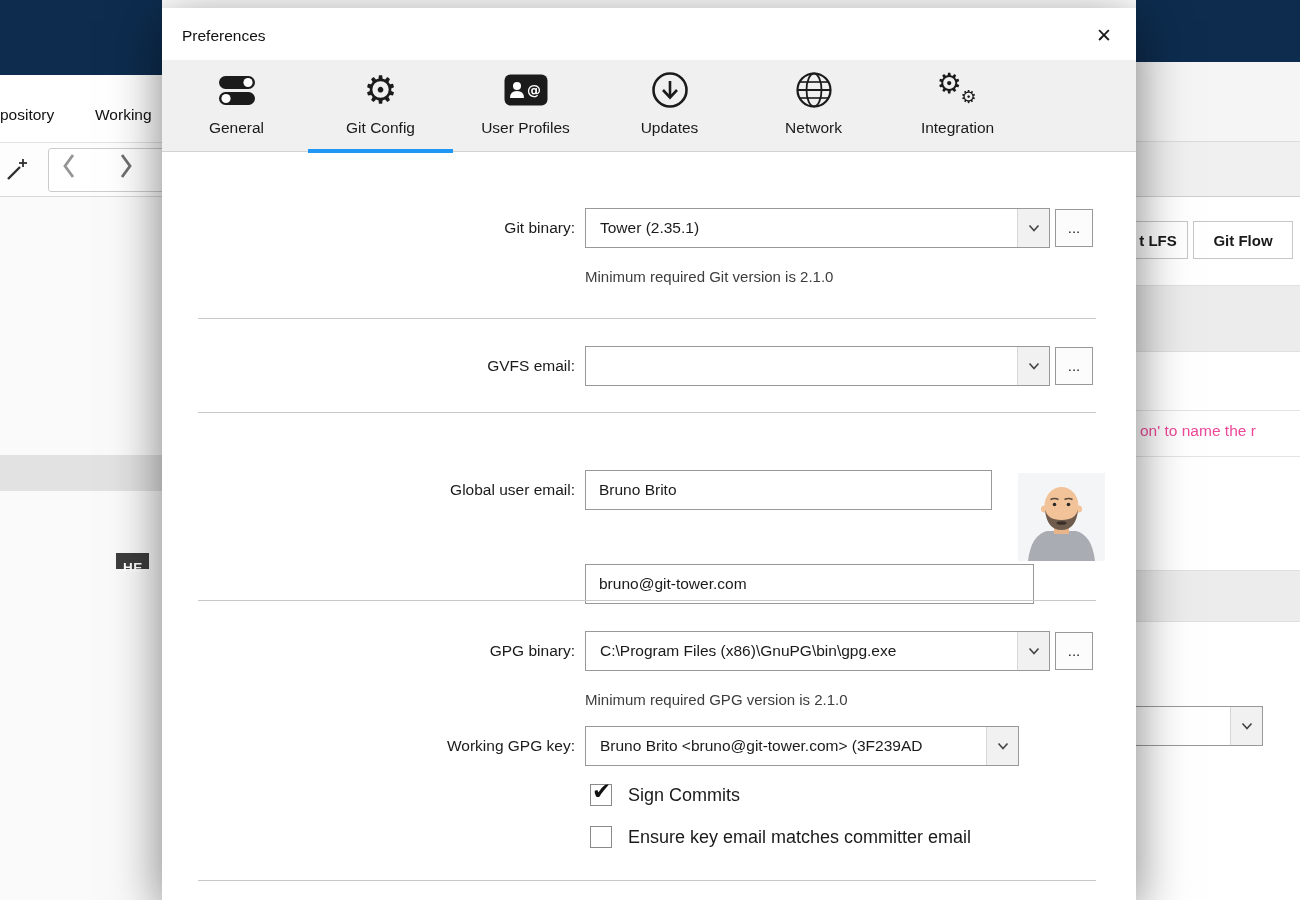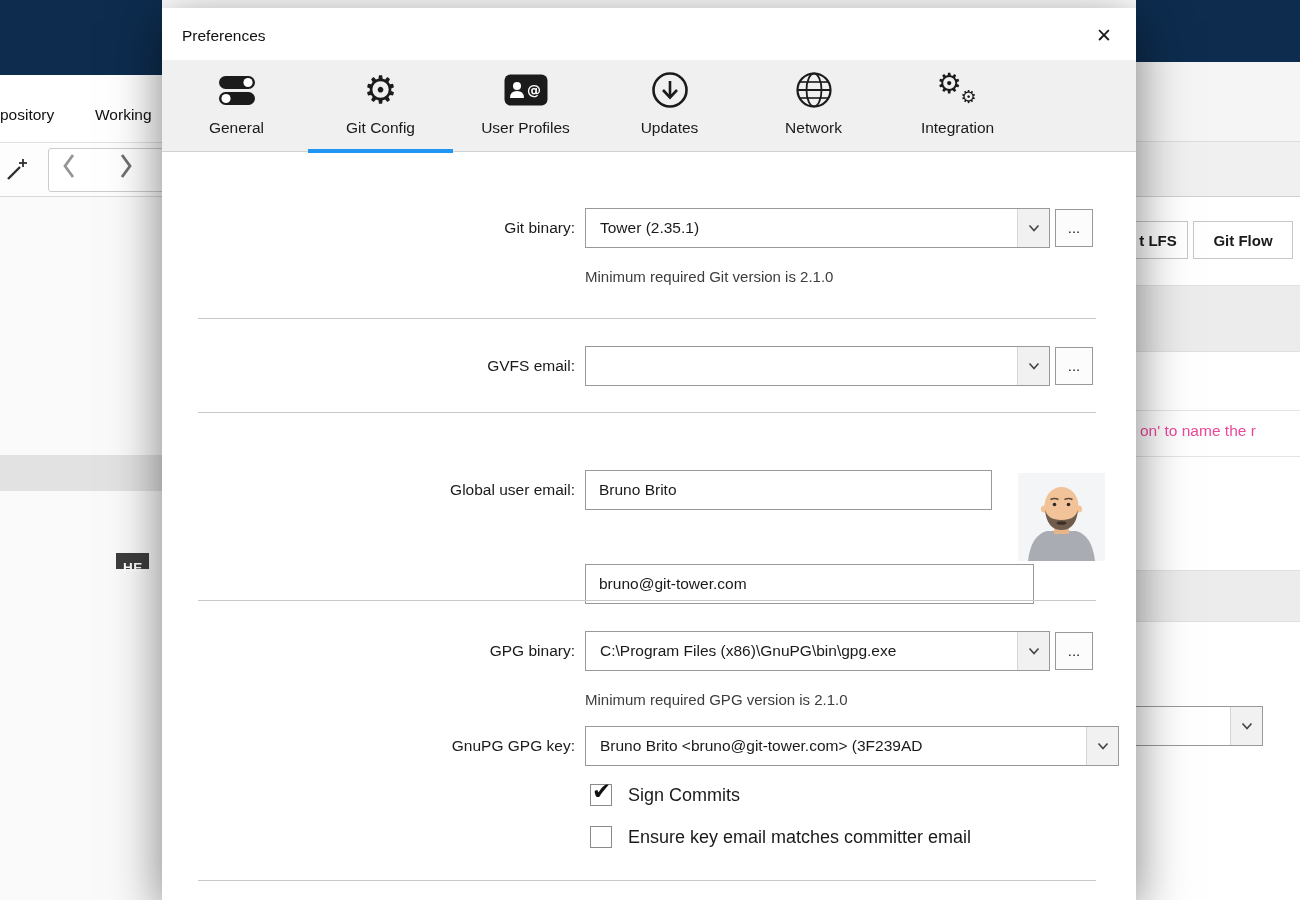--- a/index.html
+++ b/index.html
@@ -233,22 +233,22 @@
       <span class="ct">C:\Program Files (x86)\GnuPG\bin\gpg.exe</span>
       <span class="cb">
         <svg width="12" height="8" viewBox="0 0 12 8">
             <polyline points="1.5,1.5 6,6.5 10.5,1.5" fill="none" stroke="#444" stroke-width="1.6"></polyline>
           </svg>
       </span>
     </div>
     <button class="morebtn" style="left:893px;top:624px">...</button>
     <div class="hint" style="left:423px;top:681px">Minimum required GPG version is 2.1.0</div>
 
-    <div class="flabel" style="left:93px;top:718px">GnuPG GPG key:</div>
-    <div class="combo" style="left:423px;top:718px;width:534px">
+    <div class="flabel" style="left:93px;top:718px">Working GPG key:</div>
+    <div class="combo" style="left:423px;top:718px;width:434px">
       <span class="ct">Bruno Brito &lt;bruno@git-tower.com&gt; (3F239AD</span>
       <span class="cb">
         <svg width="12" height="8" viewBox="0 0 12 8">
             <polyline points="1.5,1.5 6,6.5 10.5,1.5" fill="none" stroke="#444" stroke-width="1.6"></polyline>
           </svg>
       </span>
     </div>
 
     <div class="cbx" style="left:428px;top:776px">
       <span class="mark">✔</span>

